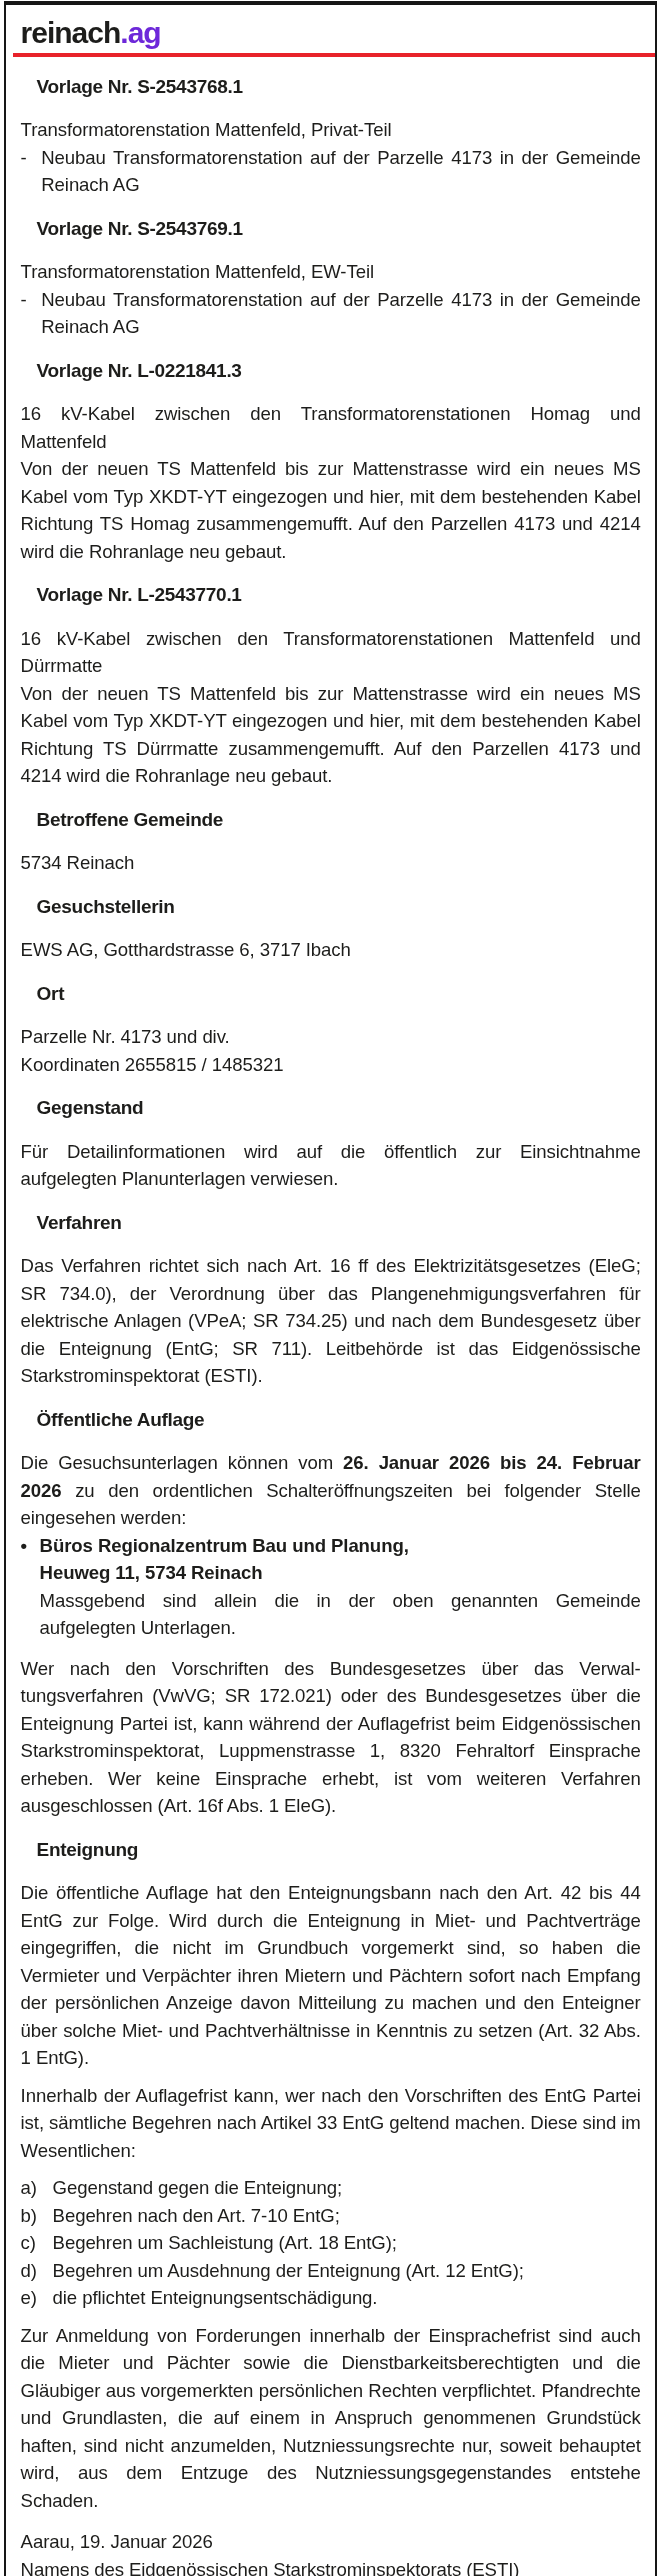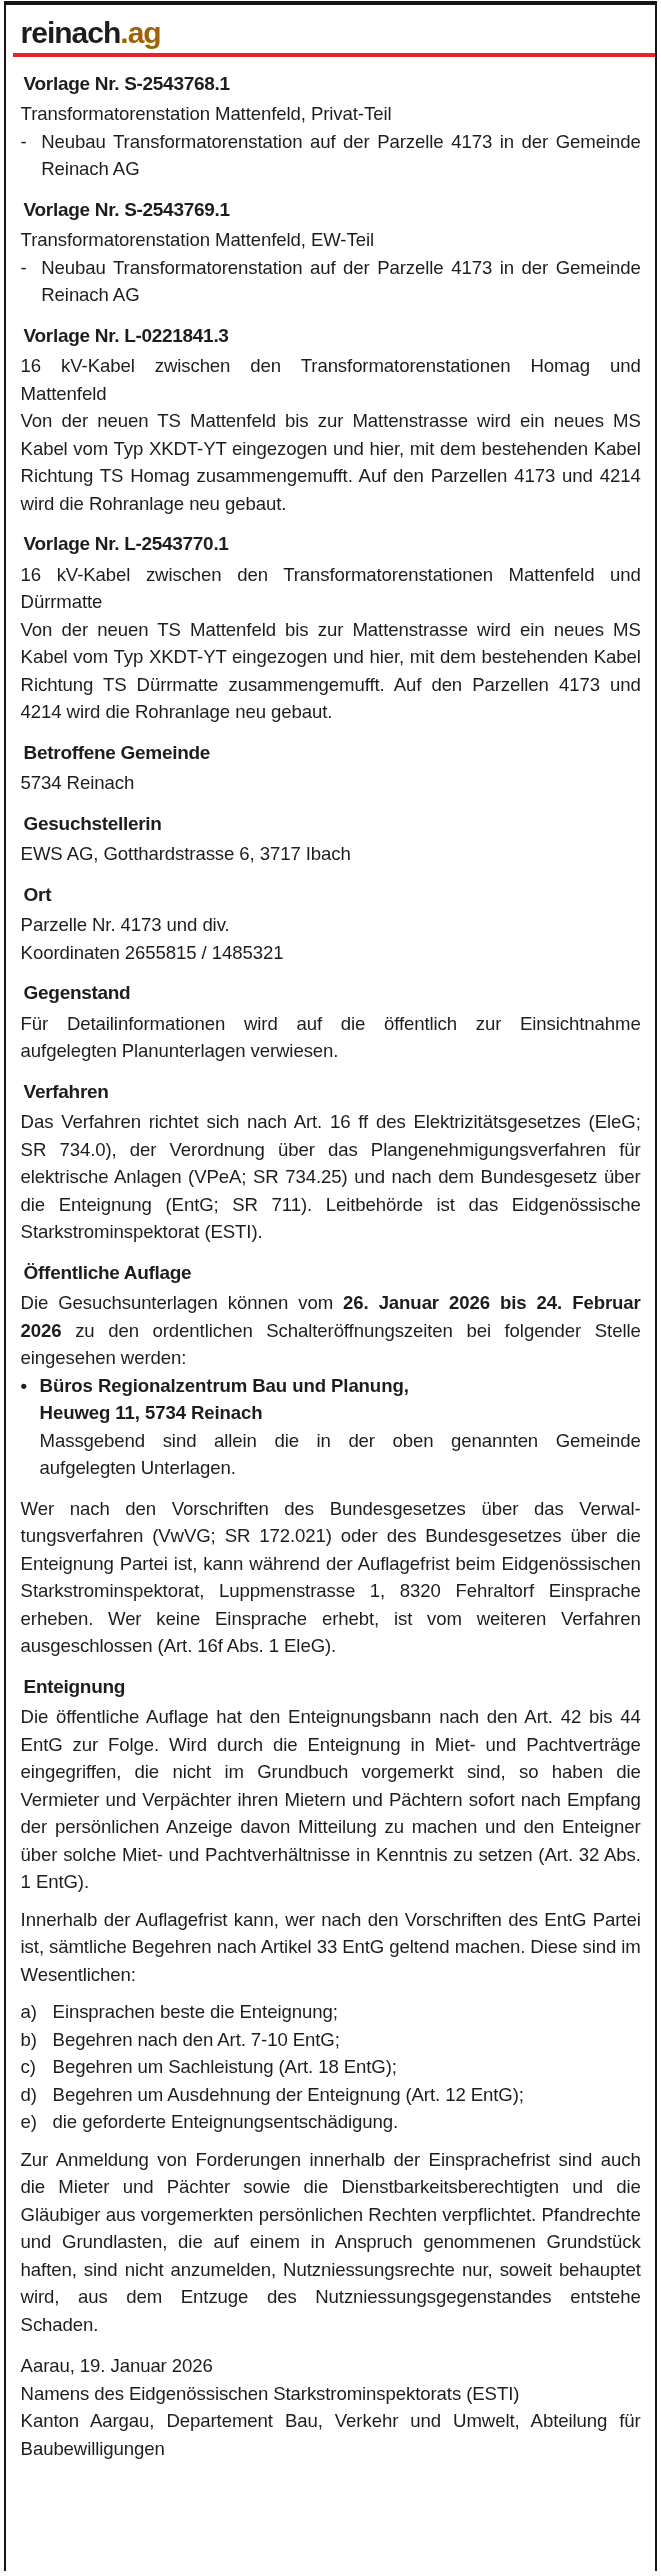--- a/index.html
+++ b/index.html
@@ -19,40 +19,40 @@
     padding: 6.9px 14.5px 27.5px 14.5px;
   }
   .logo {
     font-size: 30px;
     font-weight: bold;
     letter-spacing: -1px;
     margin-top: 4.1px;
     line-height: 33px;
     white-space: nowrap;
   }
-  .logo .logo-red { color: #a16207; }
+  .logo .logo-red { color: #6d28d9; }
   .logo-rule {
     height: 3.4px;
     background: #e8222a;
     margin: 4.1px -14.5px 0 -7.6px;
   }
   .doc-title {
     font-size: 25.5px;
     line-height: 31px;
     font-weight: bold;
     letter-spacing: -0.6px;
     margin: 18px 0 0 0;
   }
   .section { margin-top: 13px; }
   .sec-heading {
     font-size: 19px;
     line-height: 27.5px;
     font-weight: bold;
     letter-spacing: -0.3px;
-    margin: 3px;
+    margin: 16px;
   }
   .body-text, .line {
     font-size: 18.6px;
     line-height: 27.5px;
     letter-spacing: -0.1px;
     margin: 0;
     text-align: justify;
     hyphens: manual;
   }
   .para-gap { margin-top: 10px; }
@@ -143,37 +143,37 @@
   </div>
 
   <div class="section">
     <h2 class="sec-heading">Enteignung</h2>
     <p class="body-text">Die öffentliche Auflage hat den Enteignungsbann nach den Art. 42 bis 44 EntG zur Folge. Wird durch die Enteignung in Miet- und Pachtverträge eingegriffen, die nicht im Grundbuch vorgemerkt sind, so haben die Vermieter und Verpächter ihren Mietern und Pächtern sofort nach Empfang der persönlichen Anzeige davon Mitteilung zu machen und den Enteigner über solche Miet- und Pachtverhältnisse in Kenntnis zu setzen (Art. 32 Abs. 1 EntG).</p>
     <p class="body-text para-gap">Innerhalb der Auflagefrist kann, wer nach den Vorschriften des EntG Partei ist, sämtliche Begehren nach Artikel 33 EntG geltend machen. Diese sind im Wesentlichen:</p>
 
     <div class="para-gap">
       <div class="body-text list-row">
           <span class="list-label">a)</span>
-          <span class="list-text">Einsprachen beste die Enteignung;</span>
+          <span class="list-text">Gegenstand gegen die Enteignung;</span>
         </div>
       <div class="body-text list-row">
           <span class="list-label">b)</span>
           <span class="list-text">Begehren nach den Art. 7-10 EntG;</span>
         </div>
       <div class="body-text list-row">
           <span class="list-label">c)</span>
           <span class="list-text">Begehren um Sachleistung (Art. 18 EntG);</span>
         </div>
       <div class="body-text list-row">
           <span class="list-label">d)</span>
           <span class="list-text">Begehren um Ausdehnung der Enteignung (Art. 12 EntG);</span>
         </div>
       <div class="body-text list-row">
           <span class="list-label">e)</span>
-          <span class="list-text">die geforderte Enteignungsentschädigung.</span>
+          <span class="list-text">die pflichtet Enteignungsentschädigung.</span>
         </div>
     </div>
 
     <p class="body-text para-gap">Zur Anmeldung von Forderungen innerhalb der Einsprachefrist sind auch die Mieter und Pächter sowie die Dienstbarkeitsberechtigten und die Gläubiger aus vorgemerkten persönlichen Rechten ver­pflichtet. Pfandrechte und Grundlasten, die auf einem in Anspruch genommenen Grundstück haften, sind nicht anzumelden, Nutz­niessungsrechte nur, soweit behauptet wird, aus dem Entzuge des Nutzniessungsgegenstandes entstehe Schaden.</p>
   </div>
 
   <div class="closing">
     <p class="body-text">Aarau, 19. Januar 2026</p>
     <p class="body-text authority-line">Namens des Eidgenössischen Starkstrominspektorats (ESTI)</p>
     <p class="body-text">Kanton Aargau, Departement Bau, Verkehr und Umwelt, Abteilung für Baubewilligungen</p>

